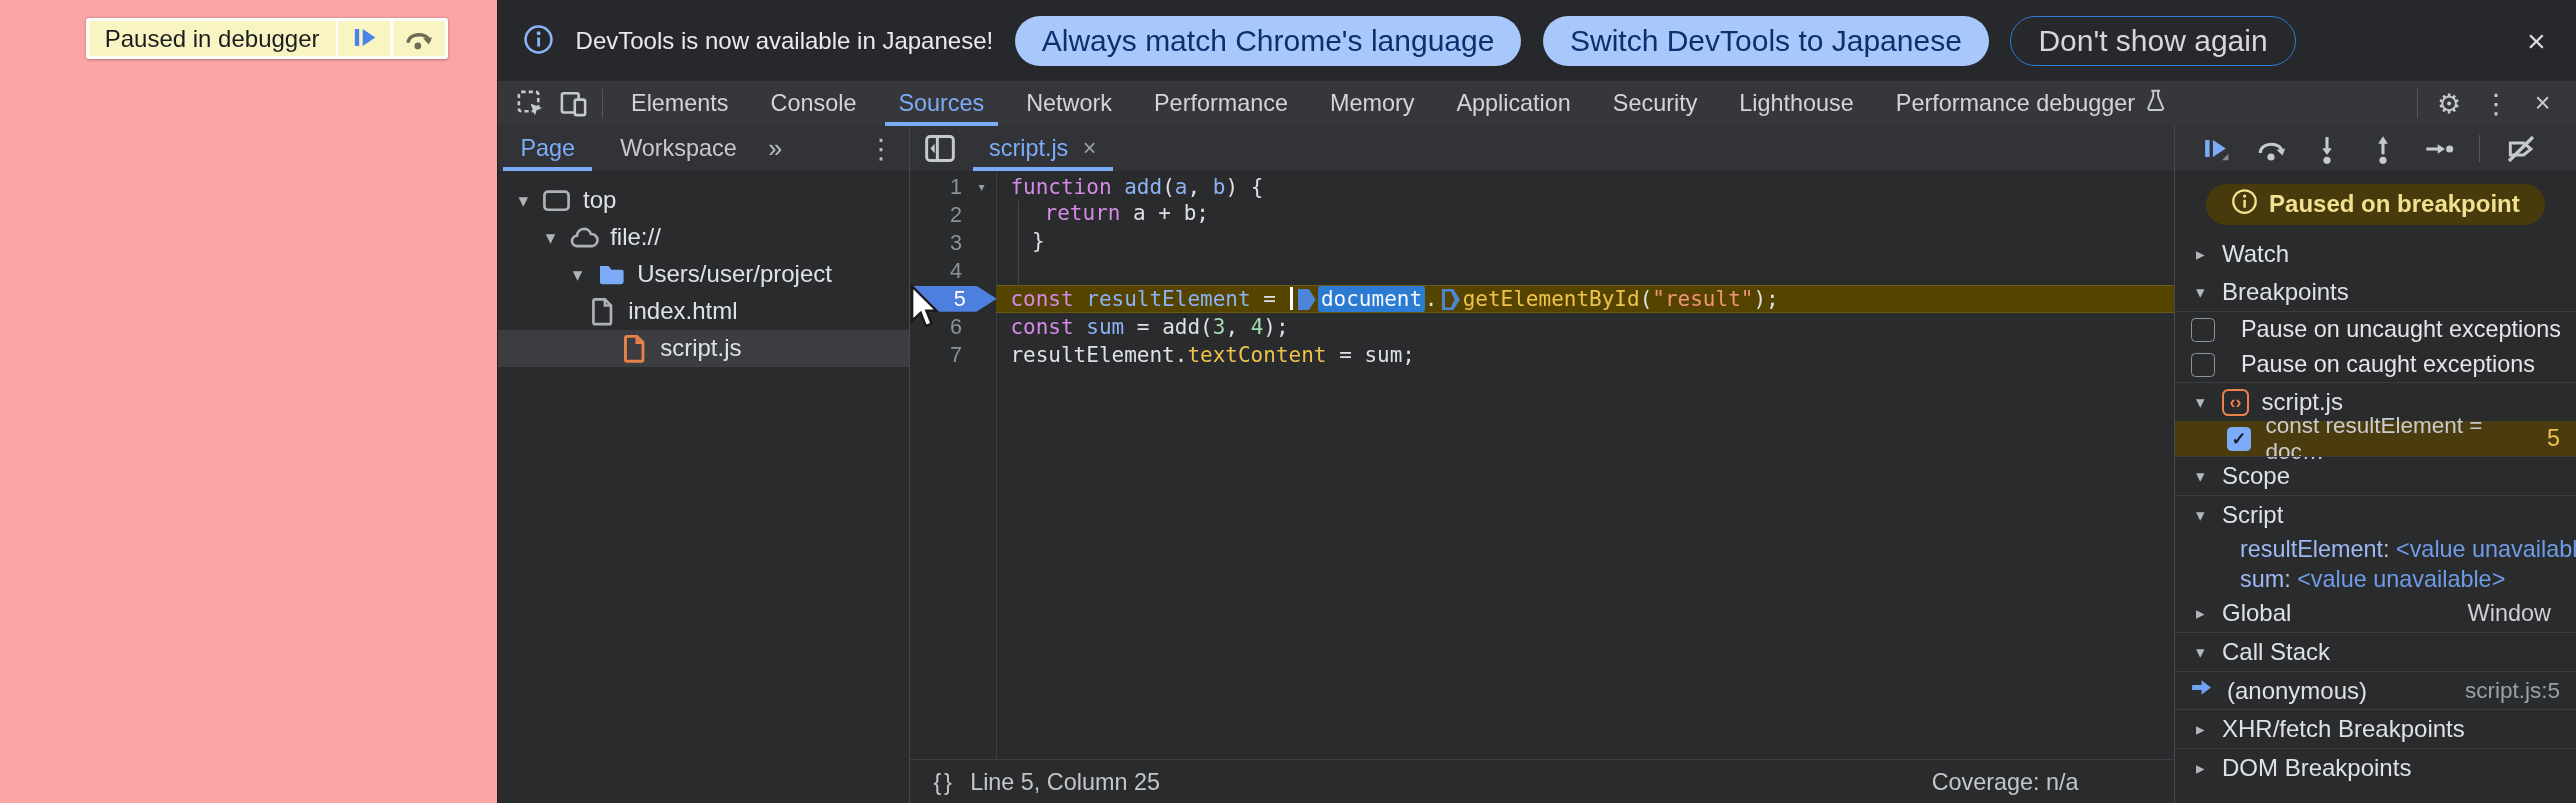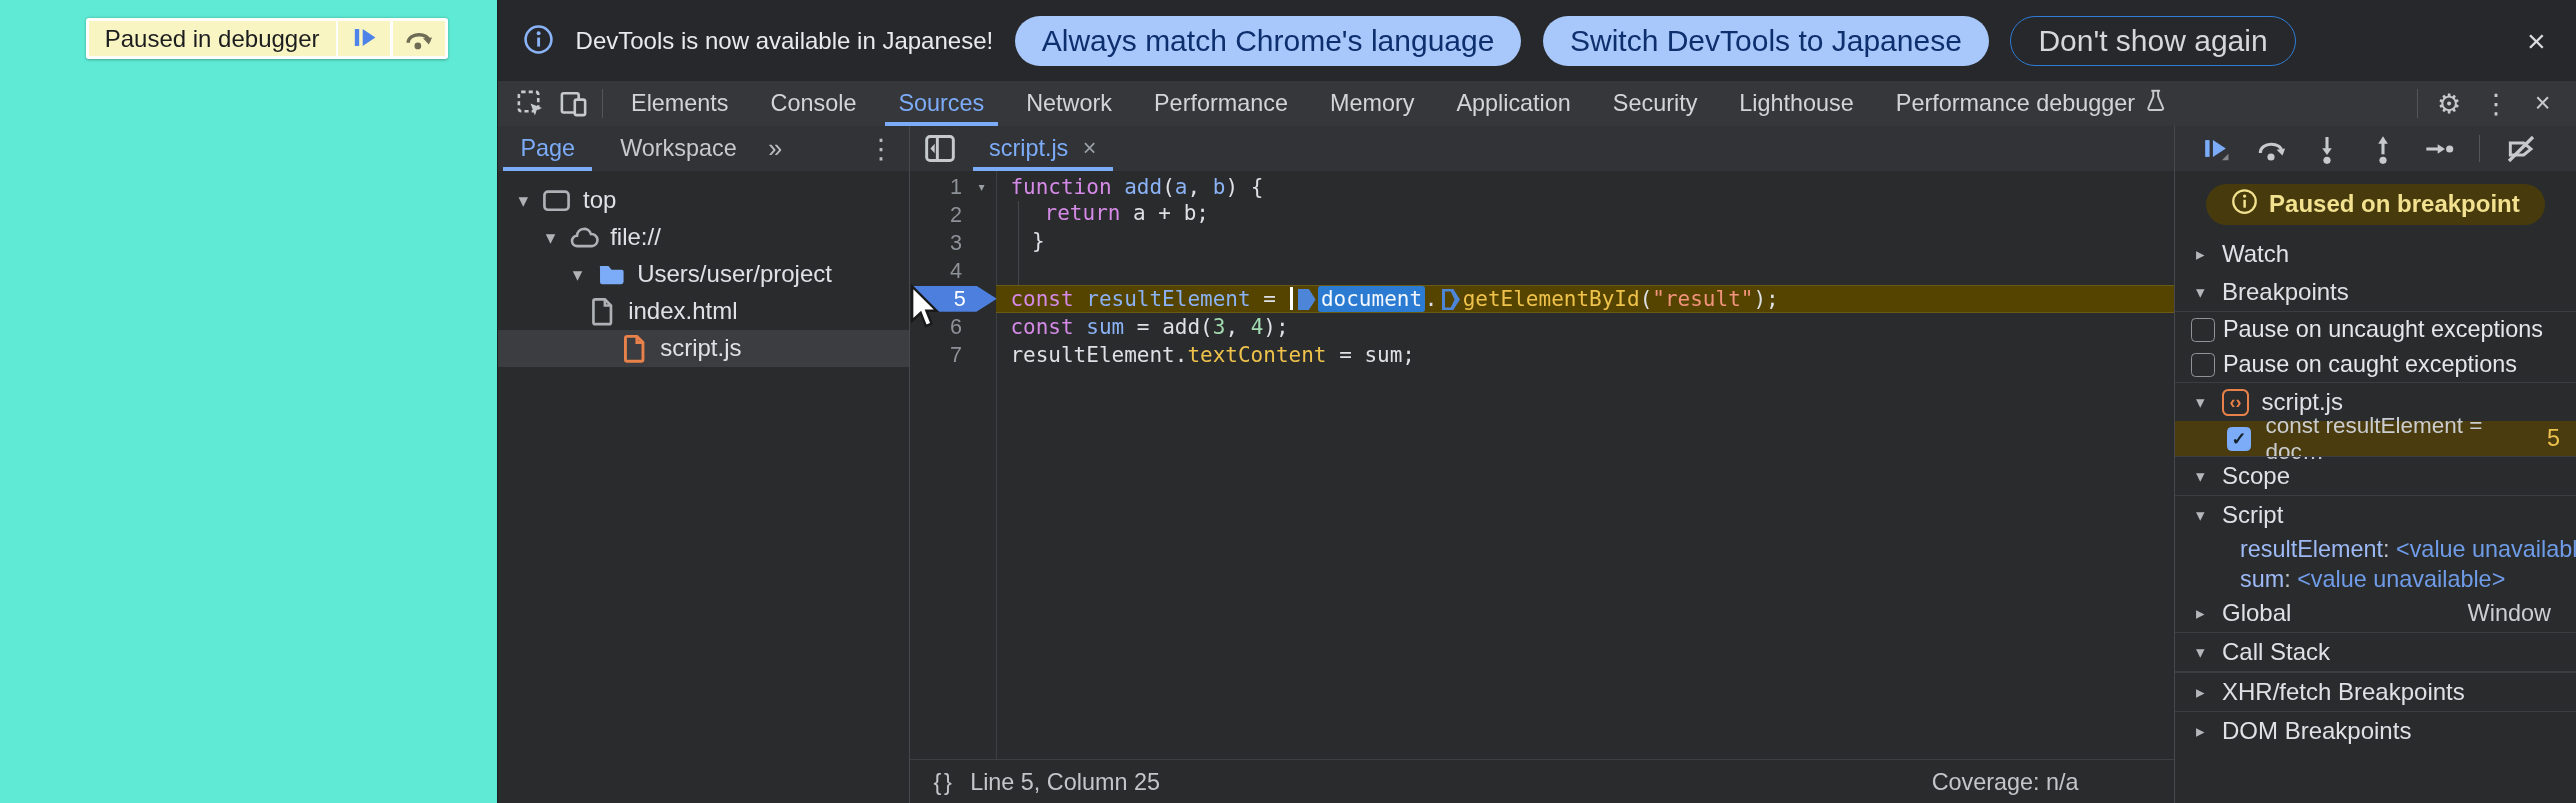--- a/index.html
+++ b/index.html
@@ -1,17 +1,17 @@
 <!DOCTYPE html>
 <html style="font-size:14.4px"><head>
 <meta charset="utf-8">
 <style>
   * { margin:0; padding:0; box-sizing:border-box; }
   body { background:#888; font-family:"Liberation Sans", sans-serif; }
-  .root { position:relative; width:2576px; height:804px; background:#5eead4; overflow:hidden; color:#dee1e6; }
+  .root { position:relative; width:2576px; height:804px; background:#fca5a5; overflow:hidden; color:#dee1e6; }
 
   
   .paused-banner { position:absolute; left:86px; top:18px; height:41px; display:flex; gap:2.7px;
     background:#fdfdfb; padding:2.7px; border-radius:2.7px; box-shadow:0 0.9px 2.7px rgba(0,0,0,.3); }
   .pb-seg { background:#f8f5c3; display:flex; align-items:center; padding:0 16px; }
   .pb-text { font-size:24px; color:#1c1d1f; white-space:nowrap; }
   .pb-btn { width:52px; justify-content:center; cursor:pointer; }
 
   
   .devtools { position:absolute; left:497px; top:0; width:2079px; height:804px; display:flex; flex-direction:column; background:#2a2b2d; border-left:0.9px solid #1e1f21; }
@@ -86,21 +86,21 @@
 
   
   .debug-col { width:401px; flex:none; background:#2a2b2d; display:flex; flex-direction:column; font-size:24px; }
   .dbg-toolbar { height:45px; flex:none; background:#323337; display:flex; align-items:center; padding-left:25px; gap:24px; }
   .dbg-btn { display:flex; align-items:center; justify-content:center; cursor:pointer; }
   .dbg-sep { width:0.9px; height:27px; background:#55565a; }
   .pill-paused { margin:12.6px auto 10.8px; height:41px; display:flex; align-items:center; gap:10.8px; padding:0 25px; border-radius:21.6px; background:#473b0e; color:#f2e18f; font-size:24px; white-space:nowrap;font-weight:bold; }
   .sec { height:38px; flex:none; display:flex; align-items:center; padding:0 10.8px; gap:7.2px; cursor:pointer; }
   .arrow { width:29px; text-align:center; color:#b4b7ba; font-size:17px; flex:none; }
   .divider { border-top:0.9px solid #3c3d40; }
-  .chk-row { height:35px; flex:none; display:flex; align-items:center; gap:8px; padding-left:16px; color:#e4e6e9; font-size:23.4px; cursor:pointer; }
+  .chk-row { height:35px; flex:none; display:flex; align-items:center; gap:26px; padding-left:16px; color:#e4e6e9; font-size:23.4px; cursor:pointer; }
   .checkbox { width:24px; height:24px; border:1.8px solid #8f9499; border-radius:4.5px; background:transparent; flex:none; }
   .checkbox.checked { background:#7cacf8; border-color:#7cacf8; color:#15222e; display:flex; align-items:center; justify-content:center; font-size:18px; font-weight:bold; }
   .js-badge { width:27px; height:27px; border:2.7px solid #e8824a; border-radius:6.3px; color:#e8824a; display:flex; align-items:center; justify-content:center; font-size:18px; font-weight:bold; flex:none; letter-spacing:0; }
   .bp-entry { height:35px; flex:none; background:#4a3c0e; display:flex; align-items:center; gap:14.4px; padding:0 16px 0 52px; color:#c9ccd0; font-size:22.5px; cursor:pointer; }
   .bp-line-num { margin-left:auto; color:#edc14d; font-size:23.4px; }
   .scope-var { padding-left:65px; height:30px; flex:none; display:flex; align-items:center; font-size:23.4px; white-space:pre; }
   .var-name { color:#9db9f6; } .var-colon { color:#c0c3c7; } .var-value { color:#6f9ce8; }
   .row-right { margin-left:auto; padding-right:14.4px; color:#ccced1; font-size:23.4px; }
   .frame-row { height:37px; flex:none; display:flex; align-items:center; padding:0 16px 0 14.4px; gap:12.6px; cursor:pointer; }
   .frame-loc { margin-left:auto; color:#9aa0a6; font-size:22.5px; }
@@ -433,20 +433,29 @@
           <span class="arrow">▸</span>
           <span>Global</span>
           <span class="row-right">Window</span>
         </div>
         <div class="divider"></div>
         <div class="sec">
           <span class="arrow">▾</span>
           <span>Call Stack</span>
         </div>
         <div class="divider"></div>
+        <div class="frame-row">
+          <span>
+            <svg width="25" height="25" viewBox="0 0 24 24">
+                <path d="M3 9.5 h9 V5 l9 7 -9 7 v-4.5 h-9 z" fill="#6da2f5"></path>
+              </svg>
+          </span>
+          <span>(anonymous)</span>
+          <span class="frame-loc">script.js:5</span>
+        </div>
         <div class="divider"></div>
         <div class="sec">
           <span class="arrow">▸</span>
           <span>XHR/fetch Breakpoints</span>
         </div>
         <div class="divider"></div>
         <div class="sec">
           <span class="arrow">▸</span>
           <span>DOM Breakpoints</span>
         </div>

